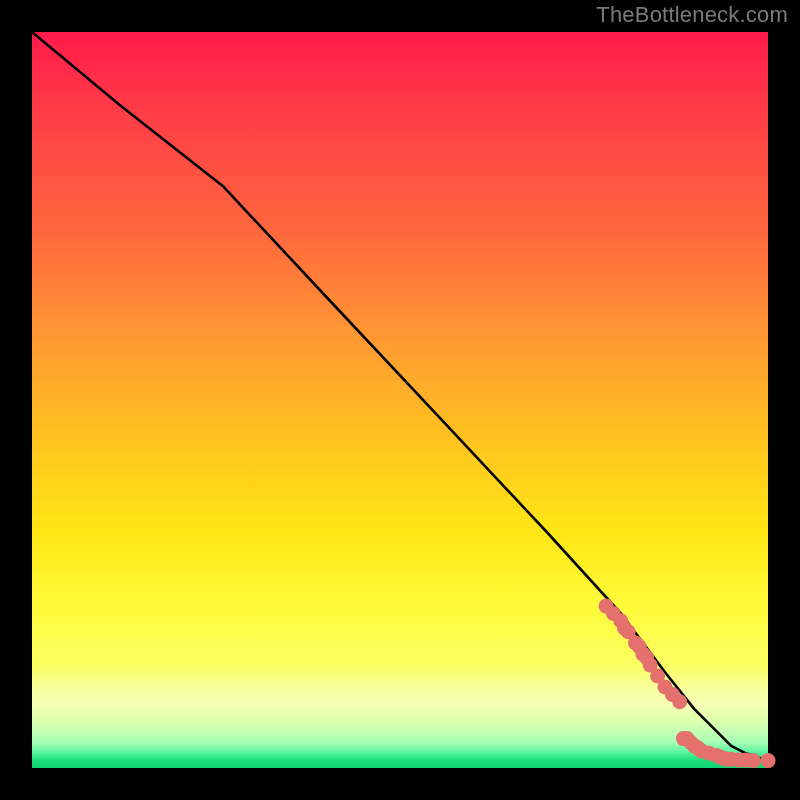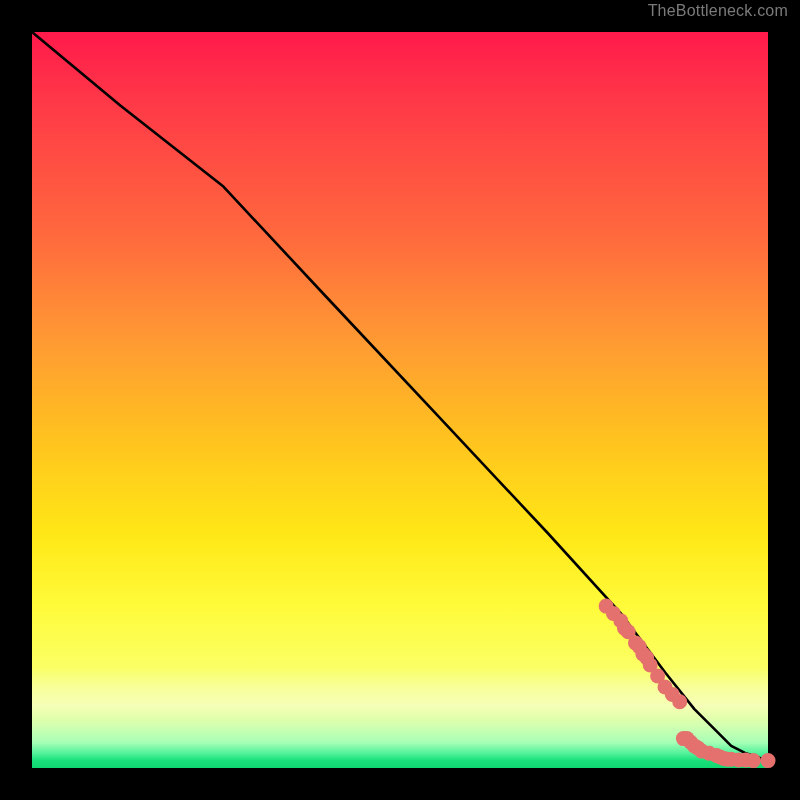--- a/index.html
+++ b/index.html
@@ -15,21 +15,21 @@
     position: relative;
     width: 800px;
     height: 800px;
     background: #000;
   }
   .watermark {
     position: absolute;
     top: 2px;
     right: 12px;
     color: #7a7a7a;
-    font-size: 16px;
+    font-size: 22px;
     letter-spacing: 0.2px;
     font-weight: 400;
     font-family: Arial, Helvetica, sans-serif;
   }
   .plot {
     position: absolute;
     left: 32px;
     top: 32px;
     width: 736px;
     height: 736px;

